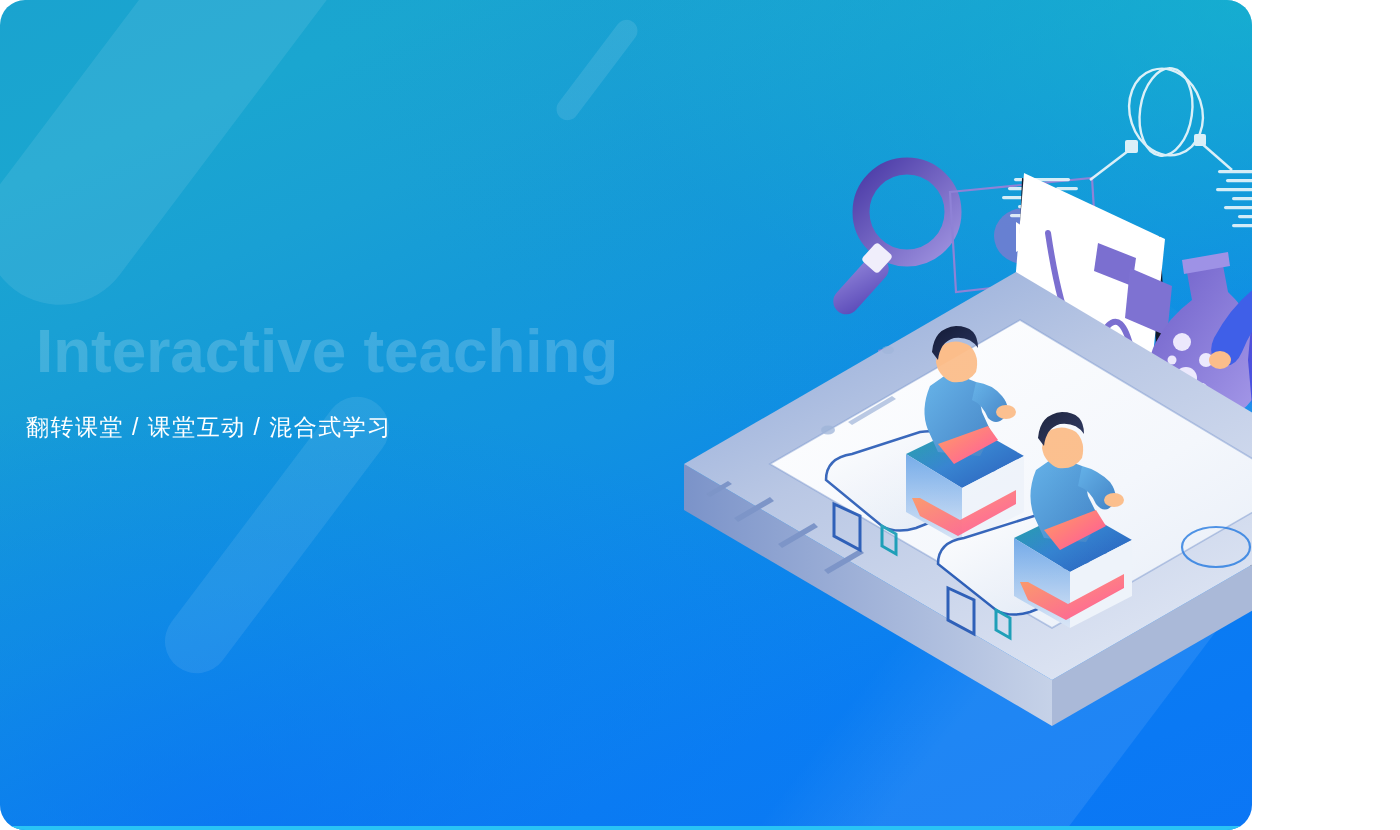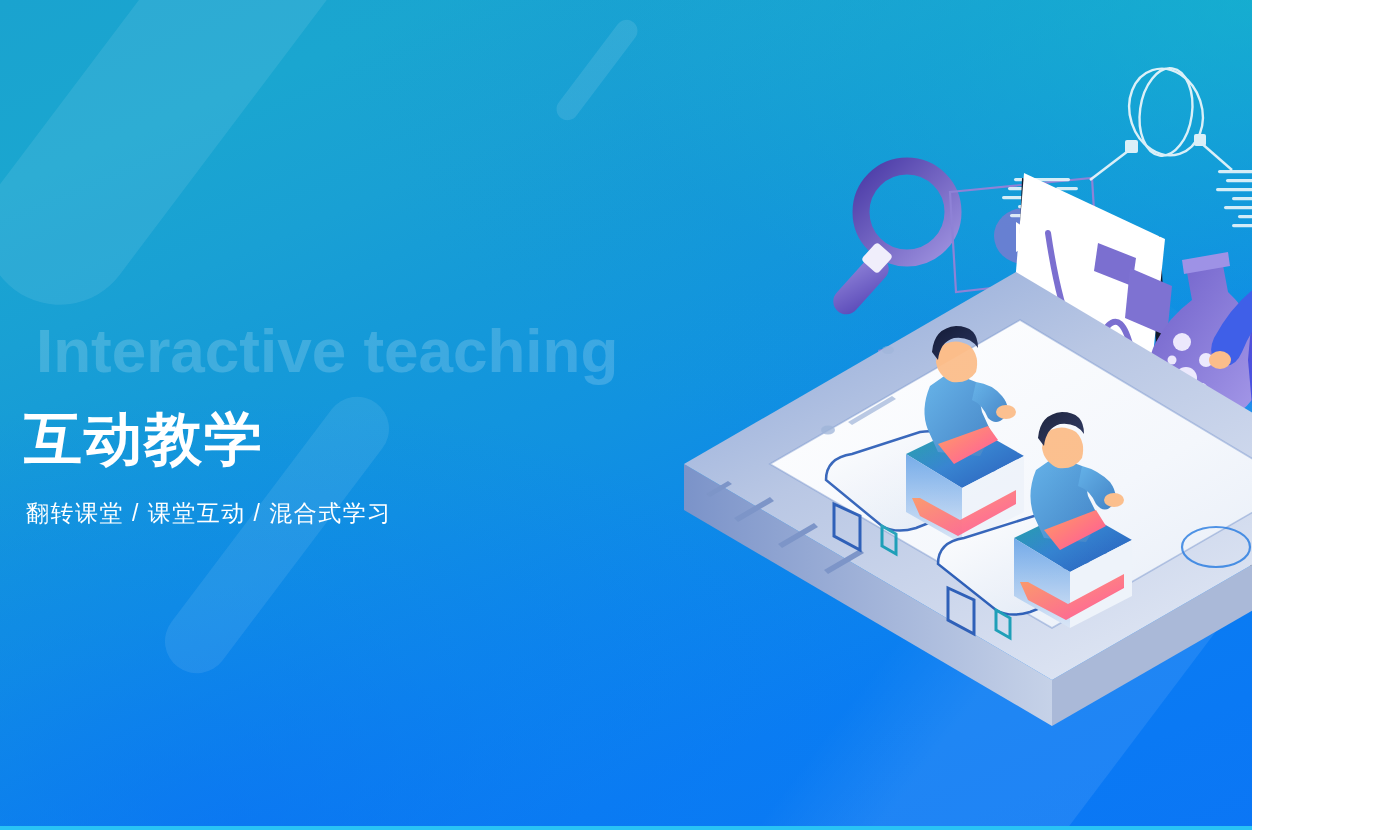--- a/index.html
+++ b/index.html
@@ -16,20 +16,21 @@
     background: linear-gradient(157deg,
         #1aa3cf 0%,
         #1aa6d0 14%,
         #19a0d4 26%,
         #159ad8 36%,
         #1192e0 50%,
         #0d87ea 64%,
         #0a7df2 78%,
         #0a79f4 90%,
         #0b76f5 100%);
+    border-radius: 25px;
   }
   
   #banner .tint-tr {
     position: absolute;
     left: 0; top: 0; right: 0; bottom: 0;
     background: radial-gradient(115% 100% at 100% 0%,
         rgba(23,190,200,0.55) 0%,
         rgba(23,180,203,0.32) 22%,
         rgba(20,150,210,0.10) 45%,
         rgba(0,0,0,0) 65%);
@@ -147,21 +148,20 @@
   <div class="tint-tr"></div>
   <div class="tint-bl"></div>
 
   <div class="capsule cap-big"></div>
   <div class="capsule cap-small-top"></div>
   <div class="capsule cap-mid"></div>
   <div class="streak-br"></div>
 
   <div class="text-block">
     <div class="ghost-title">Interactive teaching</div>
-    <div class="main-title">互动教学</div>
     <div class="sub-title">翻转课堂 / 课堂互动 / 混合式学习</div>
   </div>
 
   <div class="illustration">
     <svg width="760" height="730" viewBox="0 0 760 730" xmlns="http://www.w3.org/2000/svg">
       <defs>
         <linearGradient id="gPurple" x1="0" y1="0" x2="1" y2="1">
           <stop offset="0%" stop-color="#4a3aa6"></stop>
           <stop offset="100%" stop-color="#9f93e0"></stop>
         </linearGradient>

